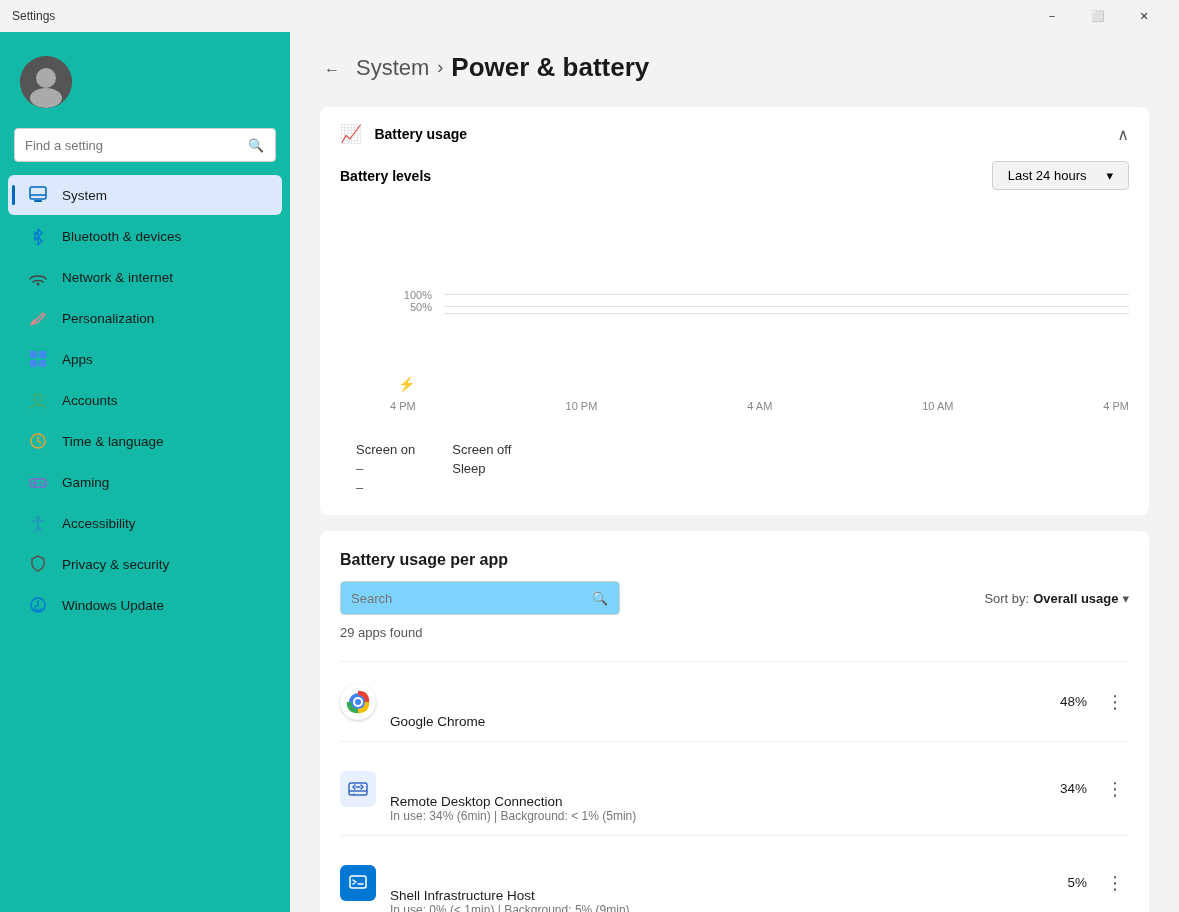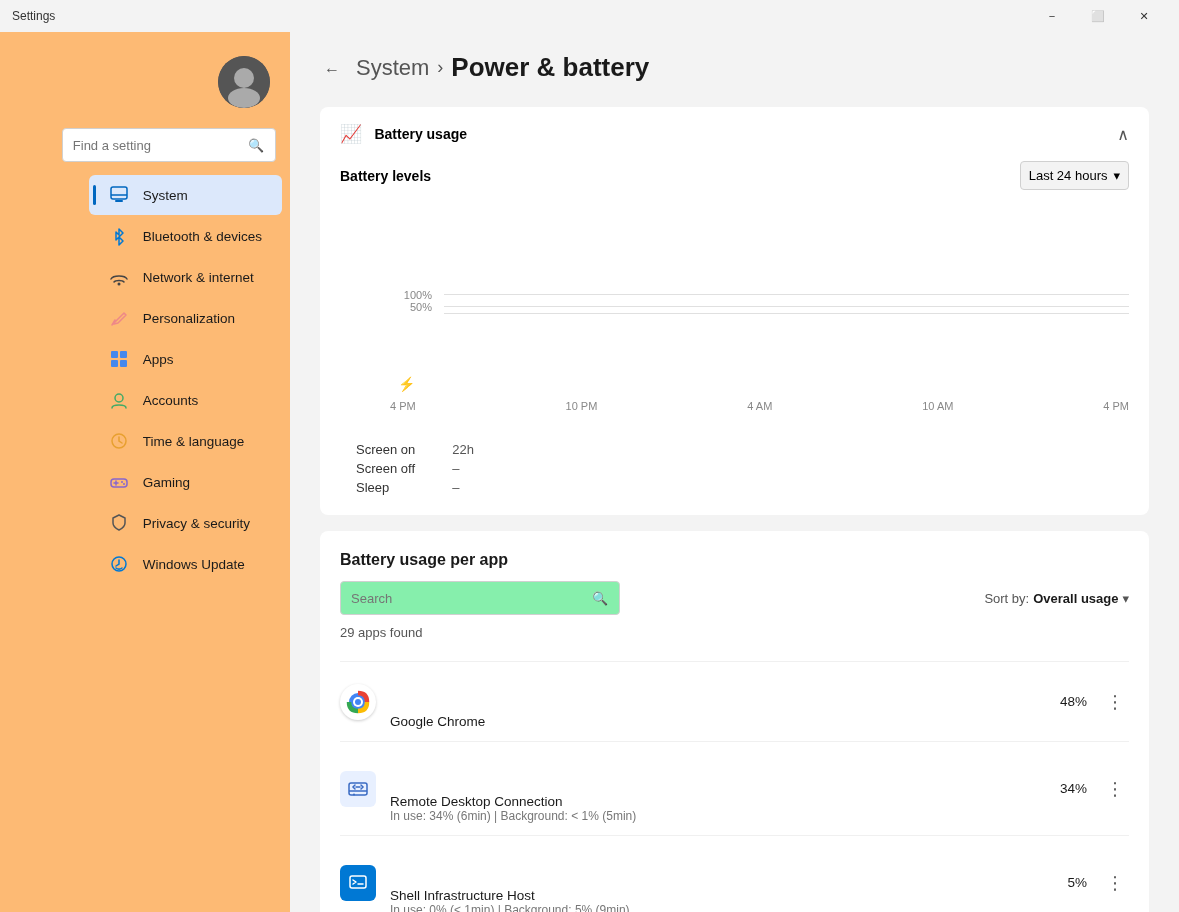--- a/index.html
+++ b/index.html
@@ -48,27 +48,26 @@
     
     .app-body {
       display: flex;
       flex: 1;
       overflow: hidden;
     }
 
     
     .sidebar {
       width: 290px;
-      background: #fdba74;
+      background: #14b8a6;
       display: flex;
       flex-direction: column;
       padding: 12px 0;
       flex-shrink: 0;
       overflow-y: auto;
-      align-items: flex-end;
     }
     .sidebar-profile {
       display: flex;
       align-items: center;
       padding: 12px 20px 20px 20px;
     }
     .avatar {
       width: 52px;
       height: 52px;
       border-radius: 50%;
@@ -201,25 +200,25 @@
       justify-content: space-between;
       margin-bottom: 16px;
     }
     .battery-levels-title {
       font-size: 14px;
       font-weight: 600;
     }
     .dropdown-btn {
       display: flex;
       align-items: center;
-      gap: 6px;
+      gap: 20px;
       background: #f3f3f3;
       border: 1px solid #d0d0d0;
       border-radius: 4px;
-      padding: 6px 8px;
+      padding: 6px 15px;
       font-size: 13px;
       cursor: pointer;
     }
 
     .chart-container {
       position: relative;
       height: 220px;
       margin-bottom: 16px;
     }
     .chart-grid {
@@ -311,21 +310,21 @@
     }
     .app-search-row {
       display: flex;
       align-items: center;
       justify-content: space-between;
       margin-bottom: 10px;
     }
     .app-search-box {
       display: flex;
       align-items: center;
-      background: #86efac;
+      background: #7dd3fc;
       border: 1px solid #d0d0d0;
       border-radius: 4px;
       padding: 0 10px;
       height: 34px;
       width: 280px;
     }
     .app-search-box input {
       border: none;
       outline: none;
       font-size: 13px;
@@ -506,20 +505,29 @@
     <span class="nav-icon">
             <svg width="20" height="20" viewBox="0 0 20 20">
               <rect x="2" y="7" width="16" height="8" rx="3" fill="none" stroke="#8866cc" stroke-width="1.5"></rect>
               <line x1="7" y1="9" x2="7" y2="13" stroke="#8866cc" stroke-width="1.5" stroke-linecap="round"></line>
               <line x1="5" y1="11" x2="9" y2="11" stroke="#8866cc" stroke-width="1.5" stroke-linecap="round"></line>
               <circle cx="13" cy="10" r="1" fill="#8866cc"></circle>
               <circle cx="15" cy="12" r="1" fill="#8866cc"></circle>
             </svg>
           </span>
     <span>Gaming</span>
+  </div>
+        <div class="nav-item">
+    <span class="nav-icon">
+            <svg width="20" height="20" viewBox="0 0 20 20">
+              <circle cx="10" cy="5" r="2" fill="#2299bb"></circle>
+              <path d="M4 8h12M10 8v10M7 18l3-4 3 4" fill="none" stroke="#2299bb" stroke-width="1.5" stroke-linecap="round" stroke-linejoin="round"></path>
+            </svg>
+          </span>
+    <span>Accessibility</span>
   </div>
         <div class="nav-item">
     <span class="nav-icon">
             <svg width="20" height="20" viewBox="0 0 20 20">
               <path d="M10 2L4 5v5c0 4 6 7 6 7s6-3 6-7V5L10 2z" fill="none" stroke="#555" stroke-width="1.5" stroke-linejoin="round"></path>
             </svg>
           </span>
     <span>Privacy &amp; security</span>
   </div>
         <div class="nav-item">
@@ -662,21 +670,20 @@
             <span class="x-label">4 PM</span>
             <span class="x-label">10 PM</span>
             <span class="x-label">4 AM</span>
             <span class="x-label">10 AM</span>
             <span class="x-label">4 PM</span>
           </div>
         </div>
 
         <div class="battery-stats" id="battery-stats">
             <span class="stat-label">Screen on</span>
-            <span class="stat-value">22h</span>
             <span class="stat-label">Screen off</span>
             <span class="stat-value">–</span>
             <span class="stat-label">Sleep</span>
             <span class="stat-value">–</span>
           </div>
       </div>
     </div>
 
     <div class="card">
       <div class="card-body" style="padding-top:20px;">

